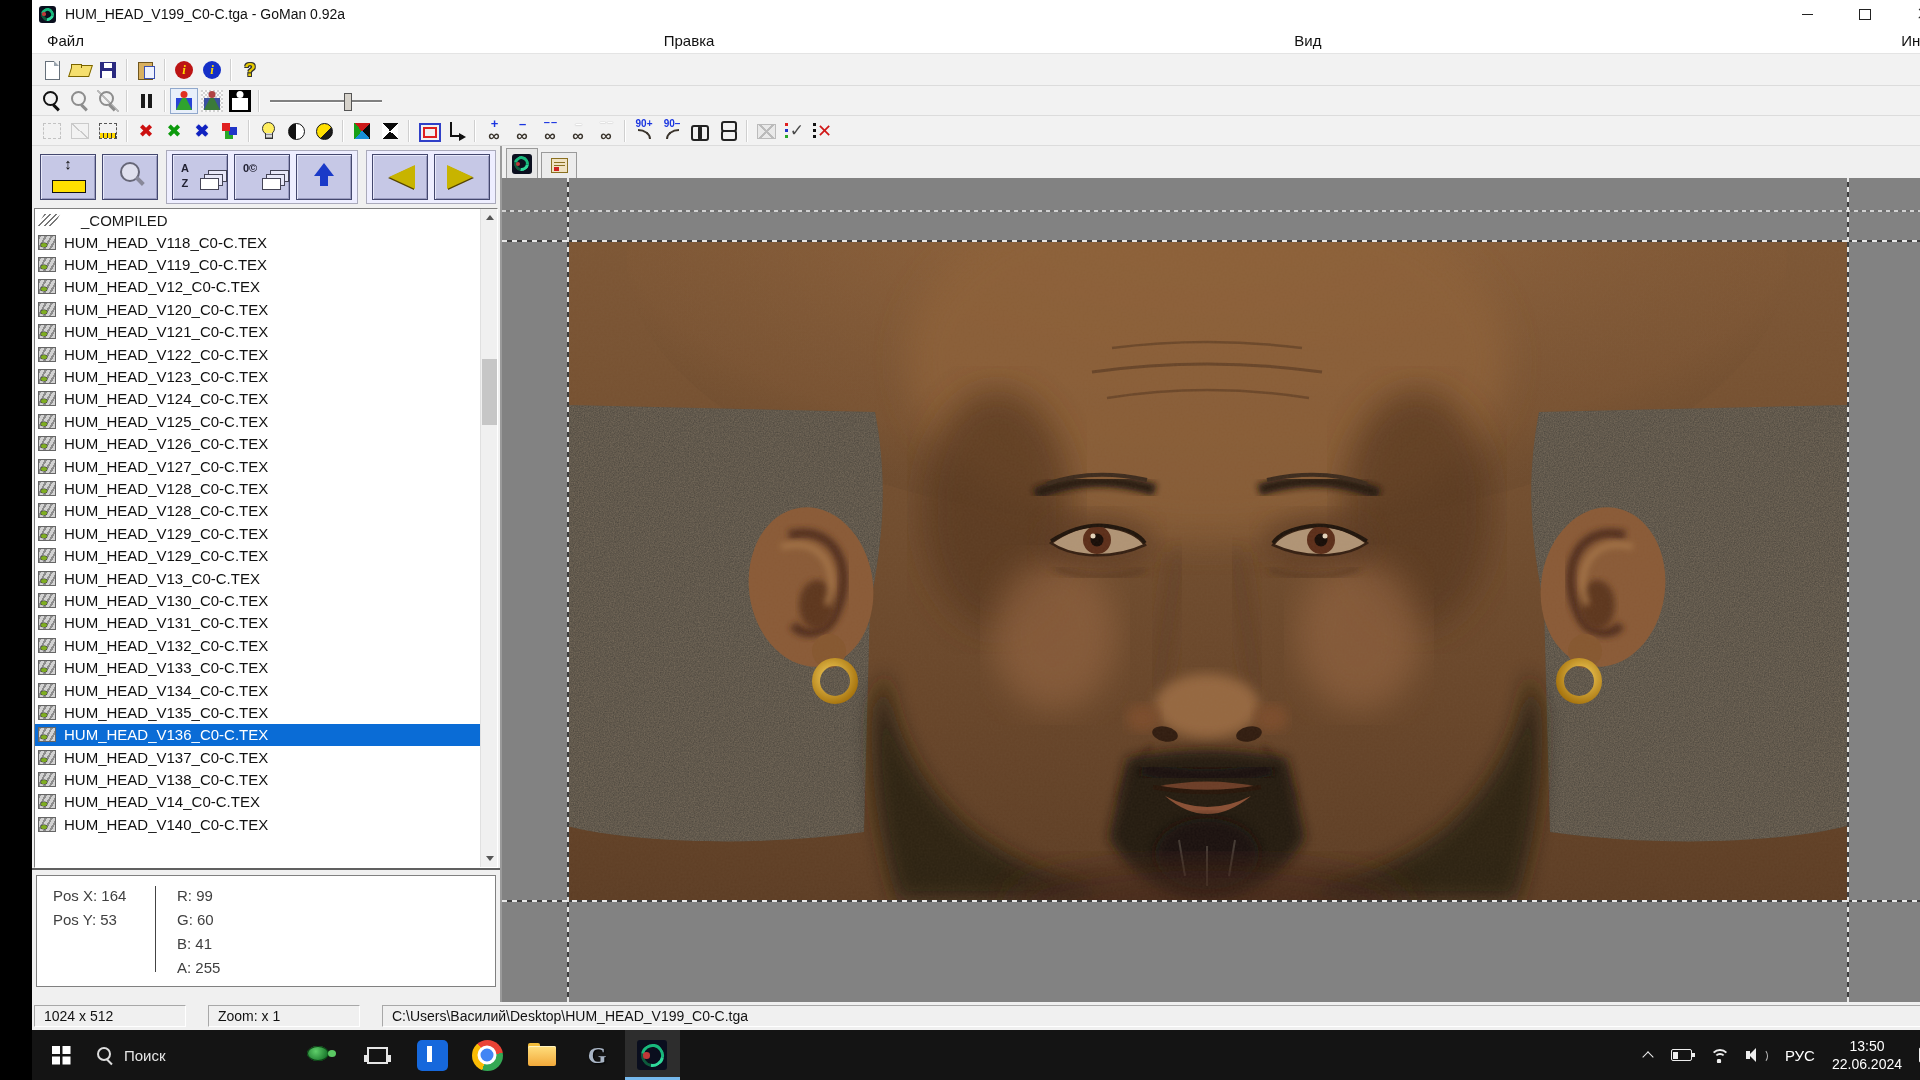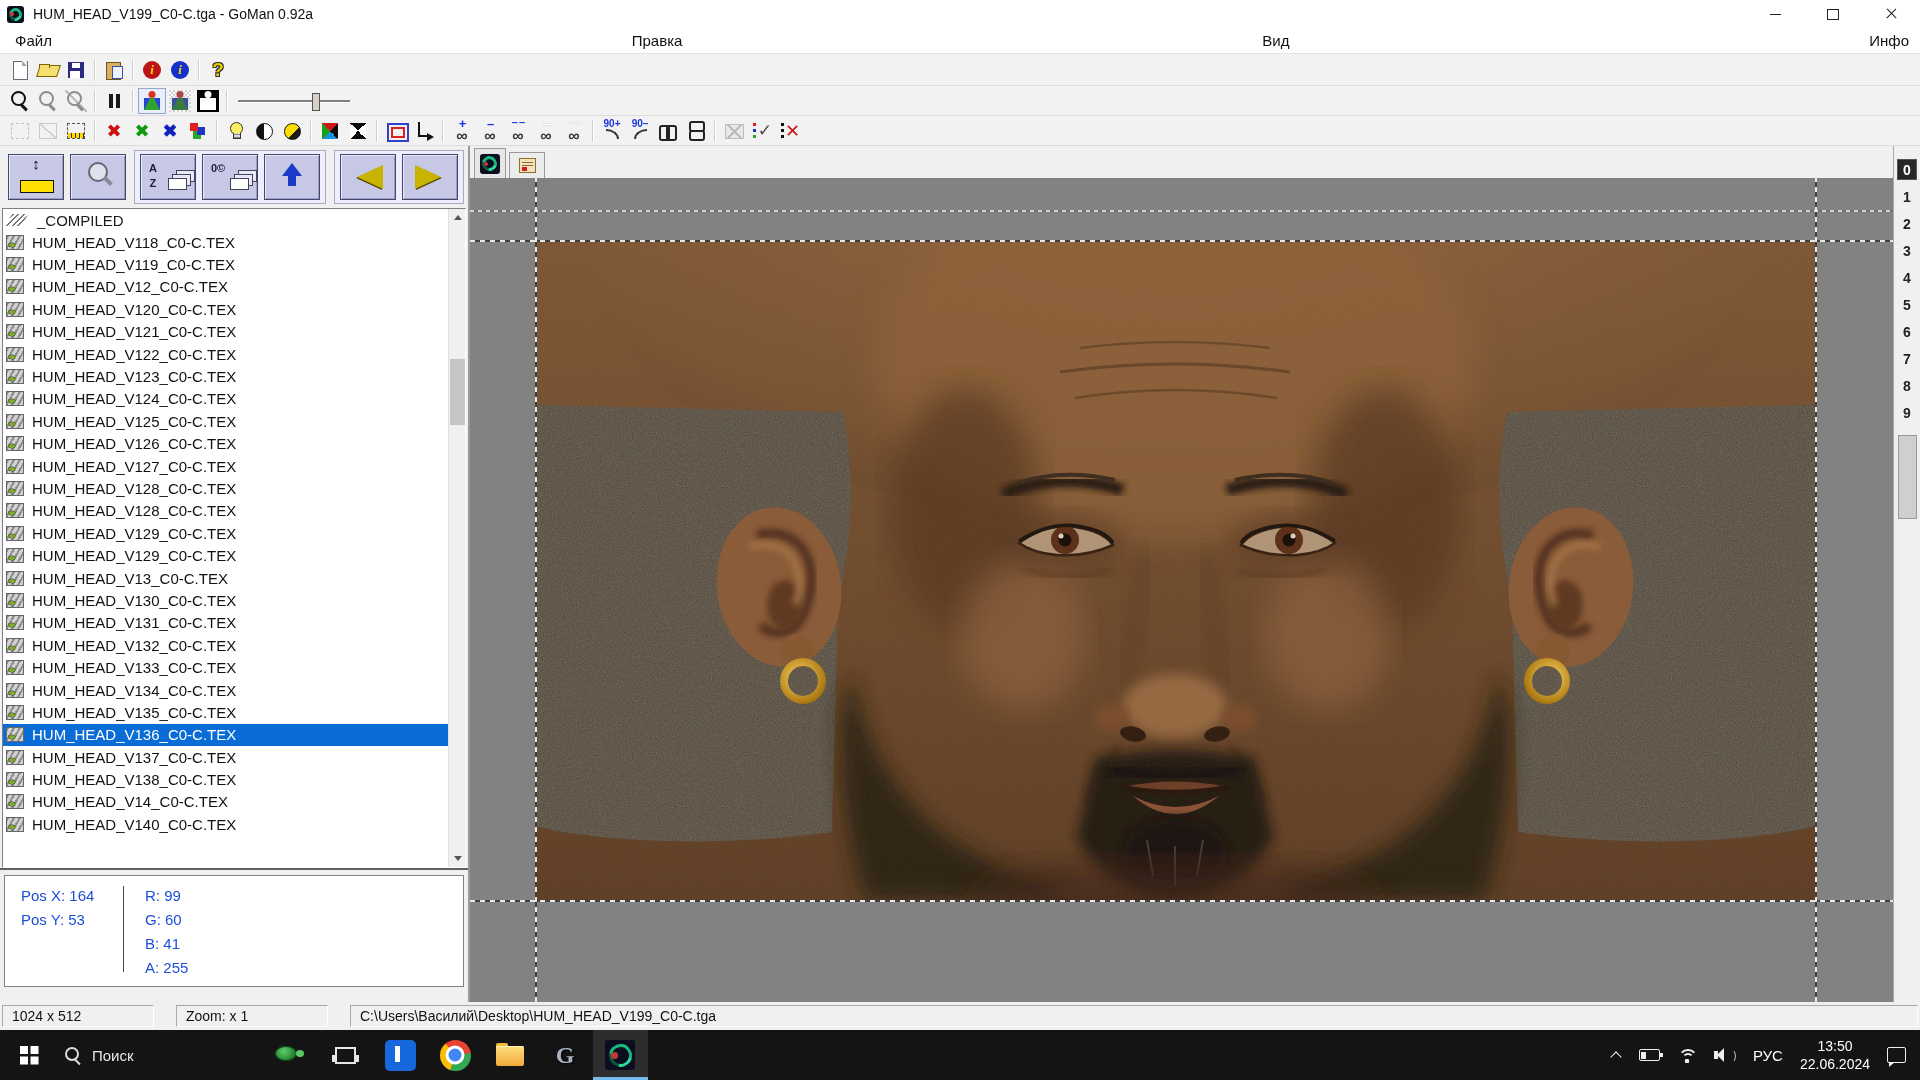--- a/index.html
+++ b/index.html
@@ -1,18 +1,18 @@
 <!DOCTYPE html>
 <html><head>
 <meta charset="utf-8">
 <style>
   * { margin:0; padding:0; box-sizing:border-box; }
   html,body { width:1920px; height:1080px; overflow:hidden; background:#000;
     font-family:"Liberation Sans","DejaVu Sans",sans-serif; }
-  #stage { position:relative; width:1845px; height:1080px; }
+  #stage { position:relative; width:1845px; height:1080px;margin-left:32px; }
 
   
   #win { position:absolute; left:0; top:0; width:1920px; height:1030px; background:#f0f0f0;
          display:flex; flex-direction:column; }
   #titlebar { height:28px; background:#fff; display:flex; align-items:center; padding-left:7px; flex:0 0 auto; }
   .goman-ic { background:#0a0e1e; border-radius:3px; position:relative; overflow:hidden; display:inline-block; }
   .goman-ic::before { content:""; position:absolute; inset:12%; border:3px solid #18b87c;
      border-left-color:#0c5a3c; border-bottom-color:#2fd89a; border-radius:50%; transform:rotate(-35deg); }
   .goman-ic::after { content:""; position:absolute; width:22%; height:22%; background:#c03838; border-radius:50%; left:20%; top:40%; }
   .sz16 { width:17px; height:17px; }
@@ -176,39 +176,39 @@
   .lp-ic-prev-file::before { content:""; position:absolute; right:12px; top:10px; width:0; height:0;
      border-top:12px solid transparent; border-bottom:12px solid transparent; border-right:26px solid #c8b400;
      filter:drop-shadow(-1px 1px 0 #554400); }
   .lp-ic-next-file::before { content:""; position:absolute; left:12px; top:10px; width:0; height:0;
      border-top:12px solid transparent; border-bottom:12px solid transparent; border-left:26px solid #c8b400;
      filter:drop-shadow(1px 1px 0 #554400); }
 
   #file-list { position:relative; height:660px; margin:0 2px; background:#fff;
      border:1px solid #808080; border-bottom-color:#fff; border-right-color:#fff; overflow:hidden; flex:0 0 auto; }
   #rows { position:absolute; left:0; top:0; right:17px; }
-  .f-header { height:22px; display:flex; align-items:center; gap:12px; padding-left:6px; font-size:15px; color:#1a1a1a; }
+  .f-header { height:22px; display:flex; align-items:center; gap:24px; padding-left:6px; font-size:15px; color:#1a1a1a; }
   .c-icon { width:16px; height:12px; transform:skewX(-28deg);
      background:repeating-linear-gradient(115deg,#777 0 2px,transparent 2px 5px); }
   .f-row { height:22.4px; display:flex; align-items:center; gap:8px; padding-left:3px; font-size:15px; color:#111; }
   .f-row.selected { background:#0a6cd6; color:#fff; }
   .f-icon { flex:0 0 auto; width:18px; height:15px; border:1px solid #666; background:#c4c4c4; position:relative;
      background-image:repeating-linear-gradient(120deg,#8d8d8d 0 2px,#d2d2d2 2px 5px); }
   .f-icon::after { content:""; position:absolute; left:2px; bottom:2px; width:6px; height:4px; background:#7fae23;
      border-radius:50%; box-shadow:0 0 0 .5px #333; }
   .f-label { white-space:nowrap; }
   #list-scroll { position:absolute; right:0; top:0; bottom:0; width:17px; background:#f0f0f0; border-left:1px solid #e0e0e0; }
   .sc-btn { position:absolute; left:0; width:17px; height:17px; display:flex; align-items:center; justify-content:center; }
   .sc-up { top:0; } .sc-dn { bottom:0; }
   .sc-up::after { content:""; border-left:4px solid transparent; border-right:4px solid transparent; border-bottom:5px solid #555; }
   .sc-dn::after { content:""; border-left:4px solid transparent; border-right:4px solid transparent; border-top:5px solid #555; }
   #list-thumb { position:absolute; left:1px; top:150px; width:15px; height:66px; background:#c6c6c6; }
 
   #info-panel { flex:1 1 auto; border-top:2px solid #606060; background:#f0f0f0; padding:5px 4px; }
-  #info-box { position:relative; height:112px; background:#fff; border:1px solid #808080; font-size:15px; color:#1d4ed8; }
+  #info-box { position:relative; height:112px; background:#fff; border:1px solid #808080; font-size:15px; color:#404040; }
   #info-divider { position:absolute; left:118px; top:10px; bottom:14px; width:1px; background:#444; }
   .info-col { position:absolute; top:8px; line-height:24px; }
   #info-left { left:16px; } #info-right { left:140px; }
 
   
   #viewer { flex:1 1 auto; display:flex; flex-direction:column; min-width:0; background:#828282; }
   #tabbar { height:32px; background:#f0f0f0; display:flex; align-items:flex-end; padding-left:4px; gap:3px; flex:0 0 auto; }
   .tab { height:27px; display:flex; align-items:center; justify-content:center; border:1px solid #9a9a9a; border-bottom:none; }
   .tab.active { height:30px; background:#e6e6e6; width:32px; }
   .tab.plain { background:#ececec; width:36px; height:26px; }

